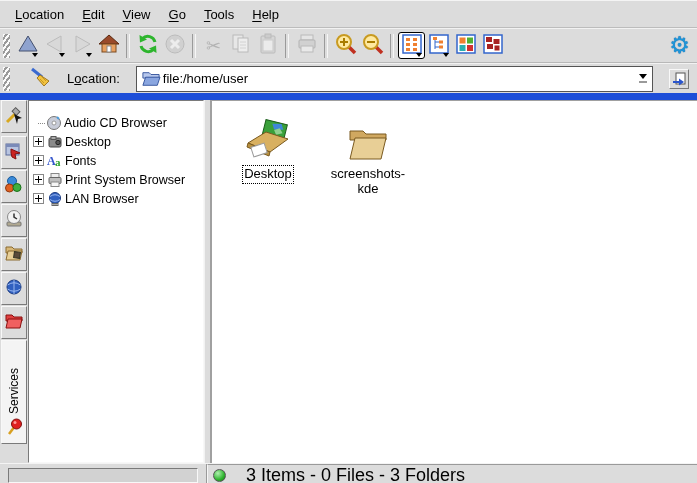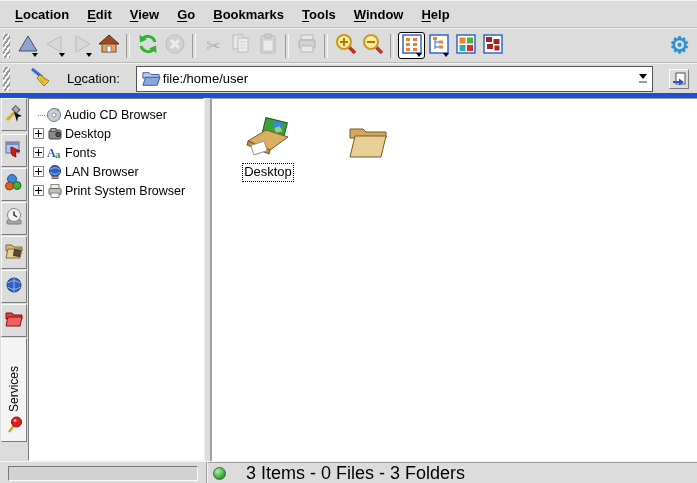--- a/index.html
+++ b/index.html
@@ -5,61 +5,61 @@
   html,body{margin:0;padding:0;}
   body{font-family:"Liberation Sans","DejaVu Sans",sans-serif;background:#888;}
   .window{width:697px;height:483px;background:#dcdcdc;position:relative;overflow:hidden;
           border-top:1px solid #f4f4f4;box-sizing:border-box;font-size:13px;color:#000;}
   .raised{border:1px solid;border-color:#f8f8f8 #7a7a7a #7a7a7a #f8f8f8;}
   .sunken{border:1px solid;border-color:#7a7a7a #f8f8f8 #f8f8f8 #7a7a7a;}
 
   
   .menubar{height:26px;display:flex;align-items:center;padding-left:6px;
            border-bottom:1px solid #bcbcbc;background:#dcdcdc;}
-  .menu-item{padding:3px 9px;cursor:default;white-space:nowrap;font-weight:bold;}
+  .menu-item{padding:3px 9px;cursor:default;white-space:nowrap;}
   .menu-item u{text-underline-offset:2px;}
 
   
   .toolbar{height:33px;display:flex;align-items:center;padding:0 4px 0 2px;
            border-top:1px solid #f2f2f2;border-bottom:1px solid #b8b8b8;background:#dcdcdc;}
   .handle{width:7px;height:24px;margin:0 4px 0 1px;
           background:repeating-linear-gradient(125deg,#fafafa 0 2px,#9a9a9a 2px 4px);}
   .tbtn{width:27px;height:27px;display:flex;align-items:center;justify-content:center;
         position:relative;background:transparent;border:1px solid transparent;padding:0;}
   .tbtn.active{border:1px solid #000;border-radius:3px;background:#fff;}
   .tbtn .caret{position:absolute;right:2px;bottom:1px;width:0;height:0;
                border-left:3px solid transparent;border-right:3px solid transparent;
                border-top:4px solid #000;}
   .tbtn.disabled svg, .tbtn.disabled .glyph{opacity:.5;filter:grayscale(1);}
   .sep{width:2px;height:24px;margin:0 4px;border-left:1px solid #9a9a9a;border-right:1px solid #f6f6f6;}
   .spacer{flex:1;}
   .glyph{line-height:1;}
 
   
   .locationbar{height:29px;display:flex;align-items:center;padding:0 8px 0 2px;
-               border-top:1px solid #f2f2f2;border-bottom:5px solid #1d4ed8;background:#dcdcdc;gap:13px;}
+               border-top:1px solid #f2f2f2;border-bottom:7px solid #1d4ed8;background:#dcdcdc;gap:13px;}
   .loc-label{margin:0 4px 0 2px;white-space:nowrap;}
   .combo{flex:1;height:22px;background:#fff;display:flex;align-items:center;box-shadow:0 0 0 1px #555;
          border:1px solid #fff;padding-left:3px;}
   .combo input{flex:1;border:none;outline:none;font:13px "Liberation Sans",sans-serif;padding:0 2px;background:#fff;}
   .combo-drop{width:16px;height:100%;display:flex;flex-direction:column;align-items:center;justify-content:center;gap:2px;}
   .combo-drop .arr{width:0;height:0;border-left:4px solid transparent;border-right:4px solid transparent;border-top:5px solid #000;}
   .combo-drop .bar{width:8px;height:2px;background:#9a9a9a;}
   .gobtn{width:20px;height:20px;display:flex;align-items:center;justify-content:center;background:#dcdcdc;padding:0;margin-left:4px;}
 
   
   .content{height:363px;display:flex;background:#dcdcdc;}
   .tabstrip{width:28px;display:flex;flex-direction:column;align-items:center;padding-top:0;background:#dcdcdc;}
   .stab{width:26px;height:33px;margin-bottom:1px;display:flex;align-items:center;justify-content:center;background:#dcdcdc;padding:0;}
   .stab.cfg{margin-bottom:3px;}
   .stab.services{height:104px;background:#f4f4f4;flex-direction:column;justify-content:flex-end;padding-bottom:4px;gap:4px;}
   .vtext{writing-mode:vertical-rl;transform:rotate(180deg);font-size:12px;color:#000;}
   .tab-fill{flex:1;}
 
-  .treepanel{width:176px;background:#fff;overflow:hidden;padding:6px 0 0 4px;box-sizing:border-box;}
+  .treepanel{width:176px;background:#fff;overflow:hidden;padding:12px 0 0 4px;box-sizing:border-box;}
   .trow{display:flex;align-items:center;height:19px;white-space:nowrap;font-size:12.5px;cursor:default;}
   .guide{width:12px;height:100%;position:relative;flex:none;}
   .guide:after{content:"";position:absolute;left:5px;top:50%;width:7px;border-top:1px dotted #888;}
   .expander{width:9px;height:9px;flex:none;background:#fff;border:1px solid #888;position:relative;margin-right:2px;margin-left:0px;}
   .expander:before,.expander:after{content:"";position:absolute;background:#000;}
   .expander:before{left:1px;right:1px;top:3.5px;height:1px;}
   .expander:after{top:1px;bottom:1px;left:3.5px;width:1px;}
   .t-ico{width:17px;height:16px;flex:none;margin-right:2px;display:flex;align-items:center;justify-content:center;}
 
   .splitter{width:5px;background:#dcdcdc;border-left:1px solid #f2f2f2;border-right:1px solid #a0a0a0;}
@@ -82,23 +82,21 @@
 </head>
 <body>
 
 <div class="window">
 
   <div class="menubar">
       <span class="menu-item"><u>L</u>ocation</span>
       <span class="menu-item"><u>E</u>dit</span>
       <span class="menu-item"><u>V</u>iew</span>
       <span class="menu-item"><u>G</u>o</span>
-      <span class="menu-item"><u>B</u>ookmarks</span>
       <span class="menu-item"><u>T</u>ools</span>
-      <span class="menu-item"><u>W</u>indow</span>
       <span class="menu-item"><u>H</u>elp</span>
     </div>
 
   <div class="toolbar">
     <div class="handle"></div>
 
     <button class="tbtn" title="">
       <span>
         <svg width="22" height="22" viewBox="0 0 22 22">
             <polygon points="11,3 20,18 2,18" fill="#8fa3cf" stroke="#44506e" stroke-width="1"></polygon>
@@ -415,37 +413,37 @@
             <text x="0" y="12" font-size="12" font-weight="bold" fill="#3355cc" font-family="Liberation Serif,serif">A</text>
             <text x="8" y="13" font-size="11" font-weight="bold" fill="#2aa02a" font-family="Liberation Serif,serif">a</text>
           </svg>
         </span>
         <span>Fonts</span>
       </div>
       <div class="trow">
         <span class="expander"></span>
         <span class="t-ico">
           <svg width="16" height="16" viewBox="0 0 16 16">
-            <circle cx="8" cy="7" r="5.5" fill="#3060c0" stroke="#1a3a80"></circle>
-            <path d="M3 5.5 q5 -3.5 10 0 M3 8.5 q5 3.5 10 0" stroke="#9ab8f0" fill="none"></path>
-            <rect x="5" y="12.5" width="6" height="2" fill="#aaa" stroke="#666"></rect>
-          </svg>
-        </span>
-        <span>LAN Browser</span>
+            <rect x="4" y="1.5" width="8" height="4" fill="#eee" stroke="#888"></rect>
+            <rect x="2" y="5.5" width="12" height="6" rx="1" fill="#bfbfbf" stroke="#666"></rect>
+            <rect x="4" y="10" width="8" height="4.5" fill="#f6f6f6" stroke="#888"></rect>
+          </svg>
+        </span>
+        <span>Print System Browser</span>
       </div>
       <div class="trow">
         <span class="expander"></span>
         <span class="t-ico">
           <svg width="16" height="16" viewBox="0 0 16 16">
-            <rect x="4" y="1.5" width="8" height="4" fill="#eee" stroke="#888"></rect>
-            <rect x="2" y="5.5" width="12" height="6" rx="1" fill="#bfbfbf" stroke="#666"></rect>
-            <rect x="4" y="10" width="8" height="4.5" fill="#f6f6f6" stroke="#888"></rect>
-          </svg>
-        </span>
-        <span>Print System Browser</span>
+            <circle cx="8" cy="7" r="5.5" fill="#3060c0" stroke="#1a3a80"></circle>
+            <path d="M3 5.5 q5 -3.5 10 0 M3 8.5 q5 3.5 10 0" stroke="#9ab8f0" fill="none"></path>
+            <rect x="5" y="12.5" width="6" height="2" fill="#aaa" stroke="#666"></rect>
+          </svg>
+        </span>
+        <span>LAN Browser</span>
       </div>
     </div>
 
     <div class="splitter"></div>
 
     <div class="mainview">
       <div class="ficell">
         <span class="ficon">
           <svg width="48" height="44" viewBox="0 0 48 44">
             <rect x="20" y="3" width="22" height="15" fill="#3aa03a" stroke="#1d601d" transform="rotate(14 31 10)"></rect>
@@ -458,20 +456,21 @@
         </span>
         <span class="flabel focused">Desktop</span>
       </div>
       <div class="ficell">
         <span class="ficon">
           <svg width="44" height="38" viewBox="0 0 44 38">
             <path d="M4 6 h13 l3 3 h20 v6 H4 z" fill="#d0a860" stroke="#7a5a20"></path>
             <path d="M4 34 L9 13 H40 L35 34 Z" fill="#e8cf96" stroke="#7a5a20"></path>
           </svg>
         </span>
+        <span class="flabel">screenshots-kde</span>
       </div>
     </div>
   </div>
 
   <div class="statusbar">
     <div class="sb-left">
       <div class="sb-progress sunken"></div>
     </div>
     <div class="sb-right">
       <span class="led"></span>

